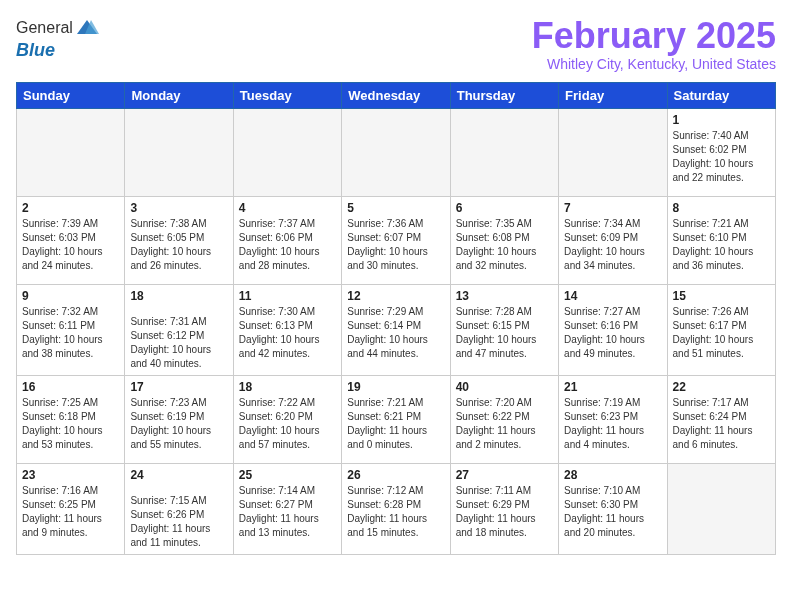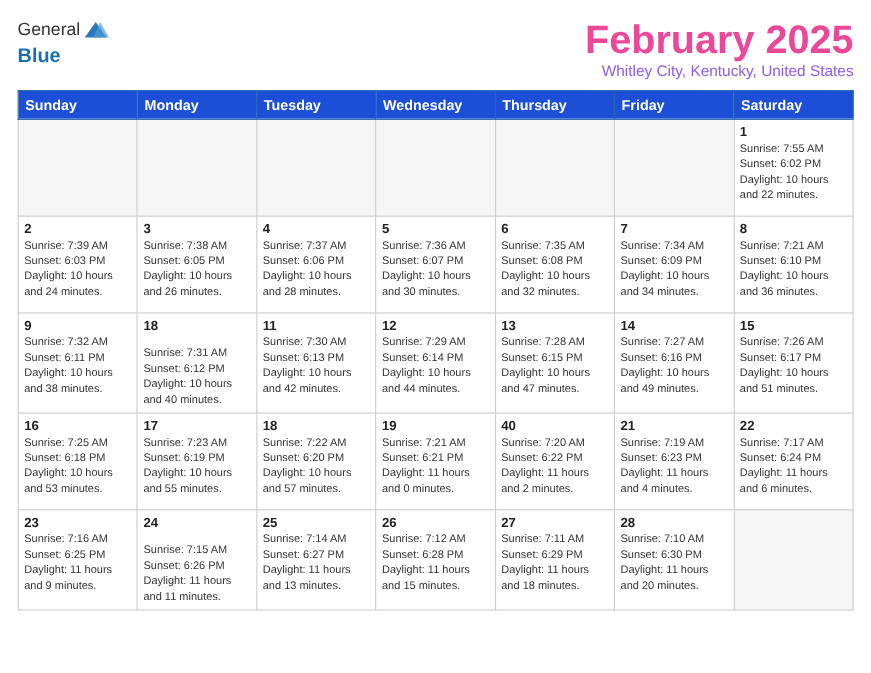--- a/index.html
+++ b/index.html
@@ -14,33 +14,33 @@
       display: flex;
       justify-content: space-between;
       align-items: flex-start;
       margin-bottom: 10px;
     }
     .logo {
       display: flex;
       align-items: center;
     }
     .logo-general { color: #333; }
-    .logo-blue { color: #1a6faf; }
+    .logo-blue { color: #1a6faf; font-style: italic; }
     .logo-icon {
       width: 24px;
       height: 24px;
       margin-left: 2px;
     }
     .title-area {
       text-align: right;
     }
     .month-title {
       font-size: 36px;
       font-weight: bold;
-      color: #ec4899;
+      color: #8b5cf6;
       line-height: 1.1;
     }
     .location {
       font-size: 14px;
       color: #8b5cf6;
     }
     .calendar {
       width: 100%;
       border-collapse: collapse;
       border: 1px solid #ccc;
@@ -115,21 +115,21 @@
   <tbody id="calendar-body">
   <tr>
         <td class="empty"></td>
         <td class="empty"></td>
         <td class="empty"></td>
         <td class="empty"></td>
         <td class="empty"></td>
         <td class="empty"></td>
         <td>
           <span class="day-num">1</span>
-          <div class="day-info" style="white-space: pre-line;">Sunrise: 7:55 AM
+          <div class="day-info" style="white-space: pre-line;">Sunrise: 7:40 AM
 Sunset: 6:02 PM
 Daylight: 10 hours and 22 minutes.</div>
         </td>
       </tr>
       <tr>
         <td>
           <span class="day-num">2</span>
           <div class="day-info" style="white-space: pre-line;">Sunrise: 7:39 AM
 Sunset: 6:03 PM
 Daylight: 10 hours and 24 minutes.</div>

